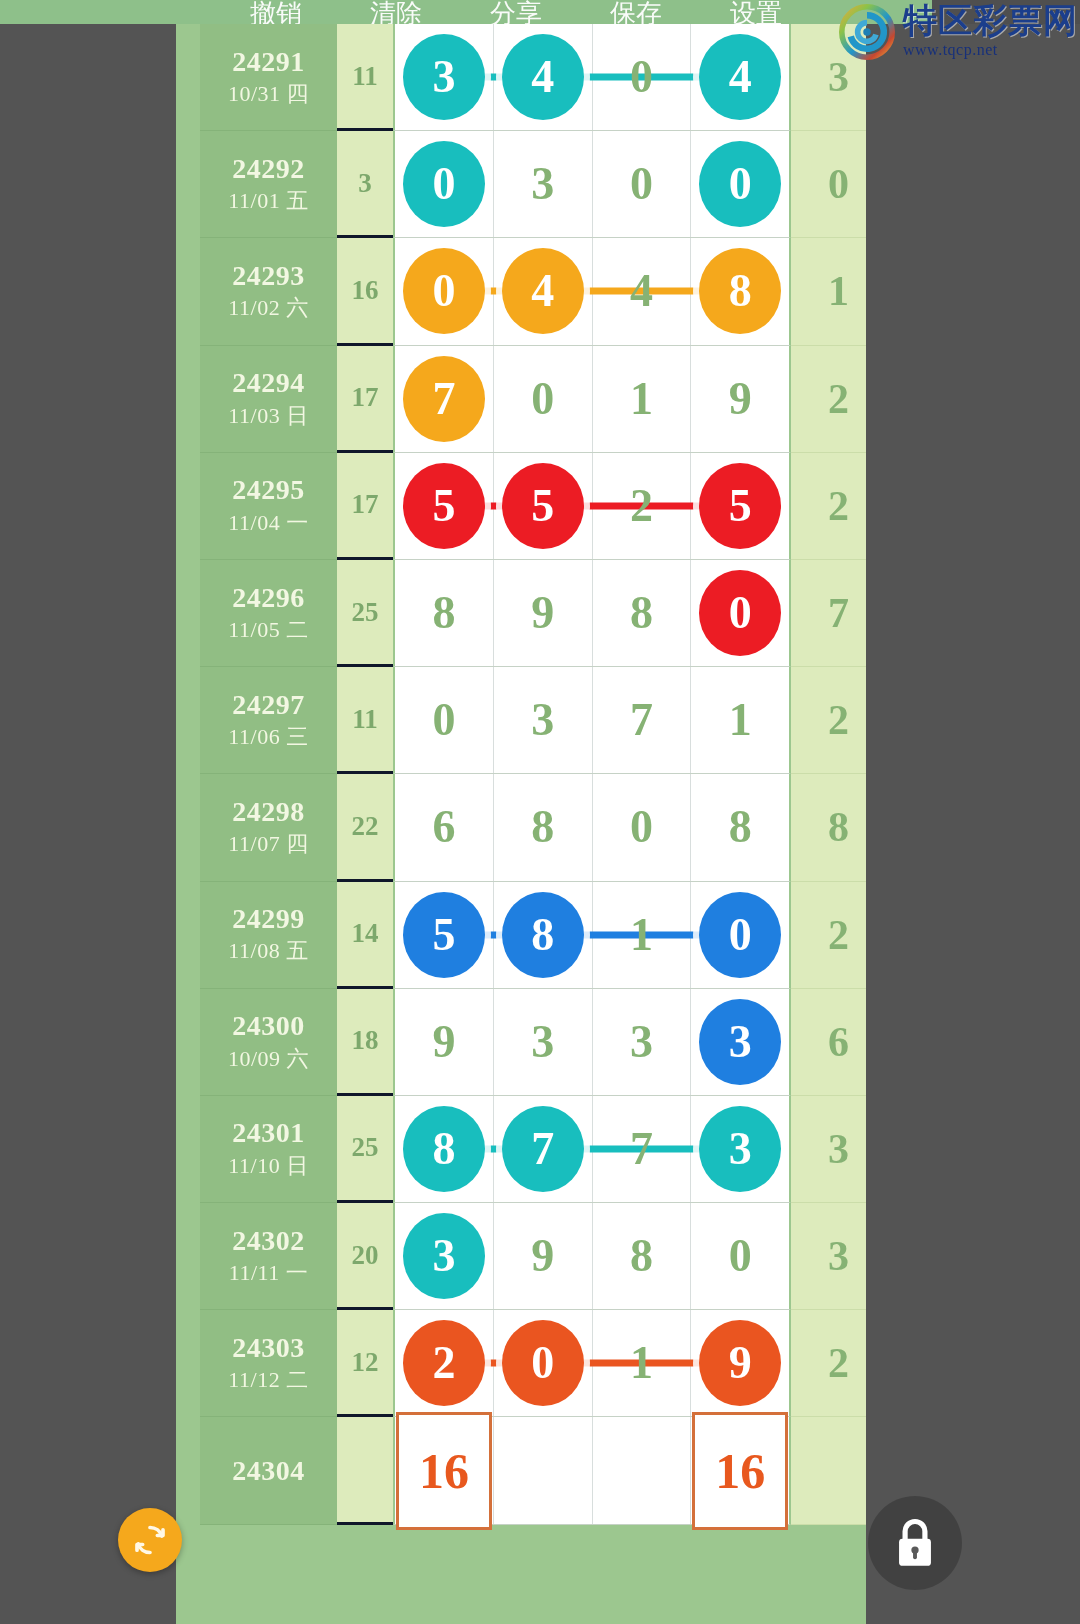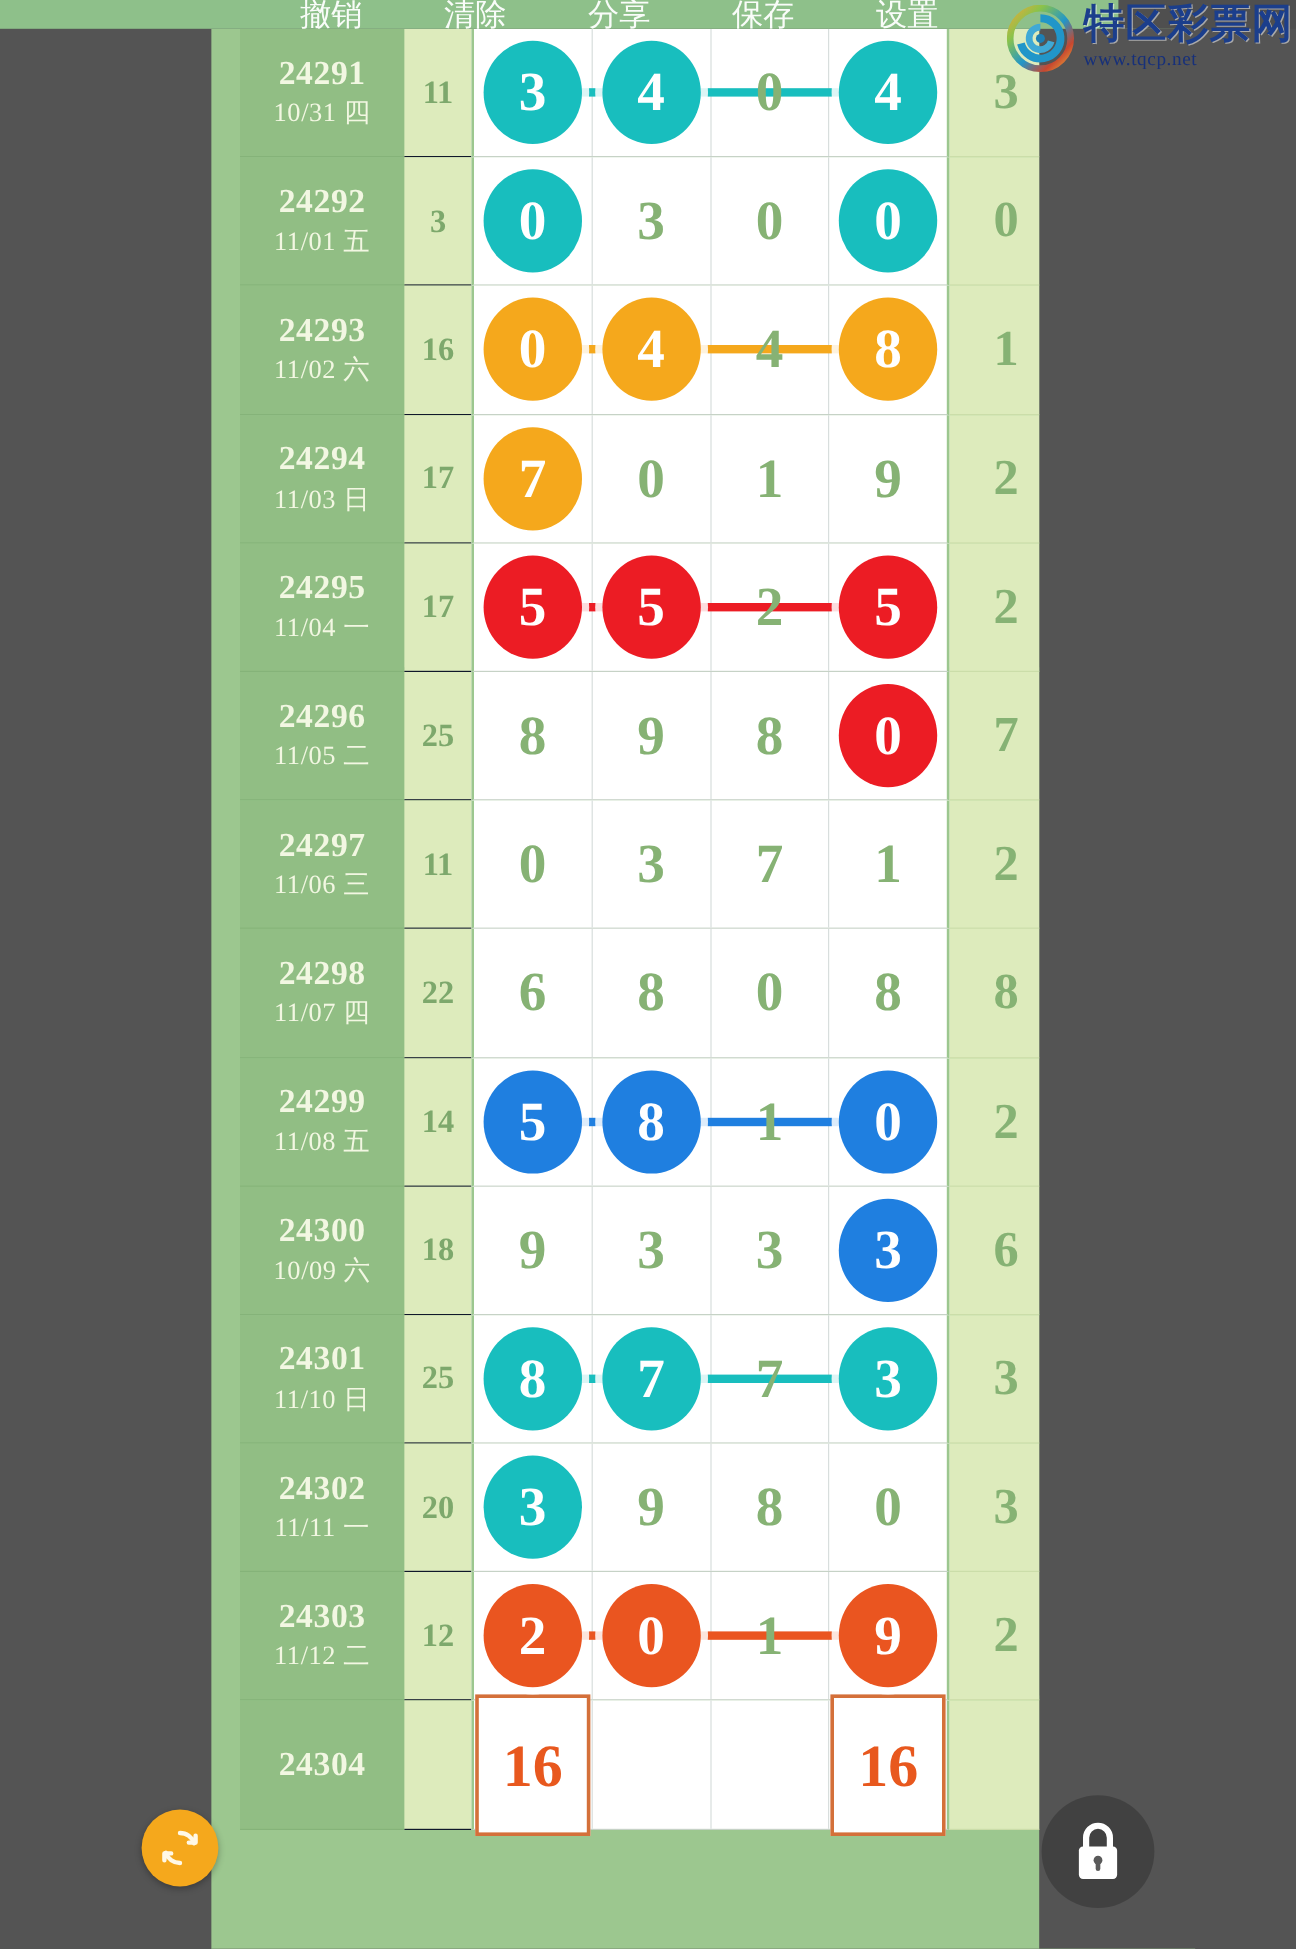--- a/index.html
+++ b/index.html
@@ -62,21 +62,21 @@
     display:flex; flex-direction:column;
     align-items:center; justify-content:center;
     color:#F2F7E2;
   }
   .c-date .issue { font-size:28px; letter-spacing:.5px; line-height:1.12; font-weight:bold; }
   .c-date .date  { font-size:22px; line-height:1.3; margin-top:3px; letter-spacing:.5px;}
 
   .c-sum {
     width:56px; flex:0 0 56px;
     background:#DDEBBC;
-    border-bottom:1px solid #0f172a;
+    border-bottom:3px solid #0f172a;
     display:flex; align-items:center; justify-content:center;
     color:#7DA86C; font-size:27px; font-weight:bold;
   }
 
   .c-nums {
     width:398px; flex:0 0 398px;
     background:#ffffff;
     border-left:2px solid #9CC78F;
     border-right:2px solid #9CC78F;
     border-bottom:1px solid #C6D2C6;

